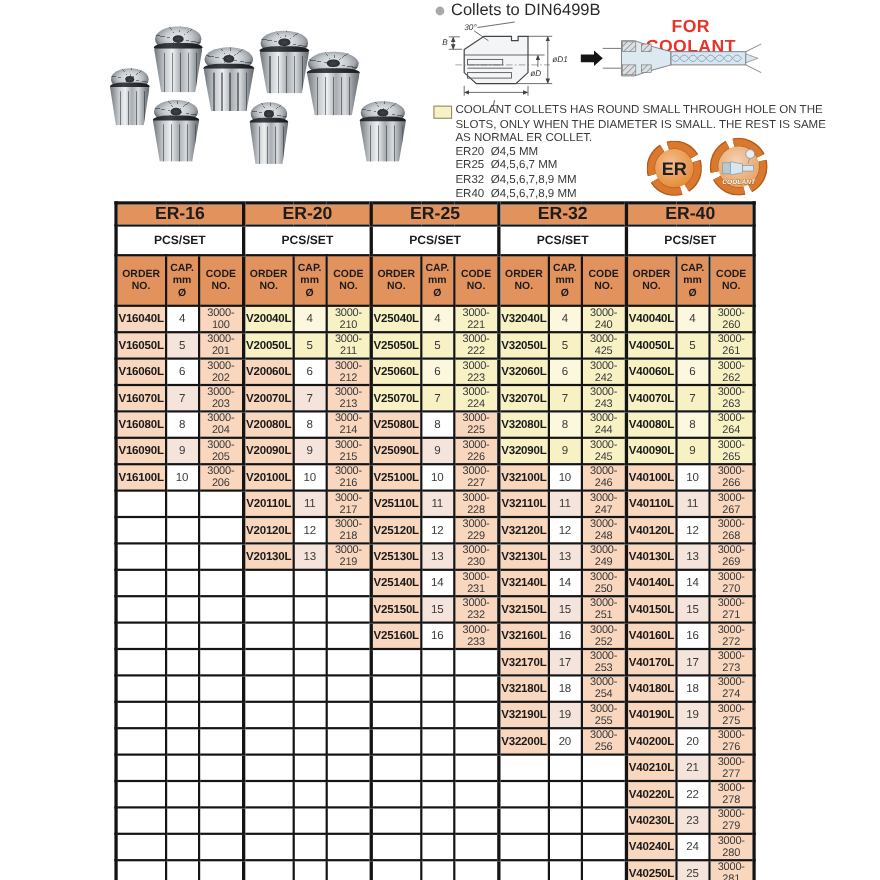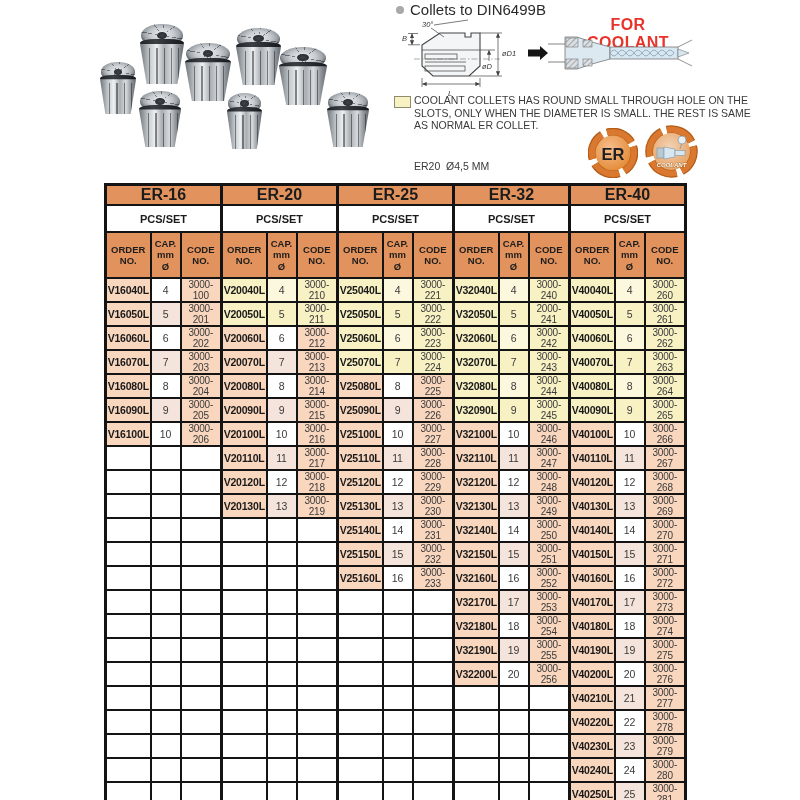--- a/index.html
+++ b/index.html
@@ -25,21 +25,21 @@
 
   
   #din-line{position:absolute;left:396px;top:1px;font-size:15px;color:#2a2a2a;display:flex;align-items:center;}
   #din-line .bullet{width:8px;height:8px;border-radius:50%;background:#a9a9a9;margin-right:6px;display:inline-block;}
   #for-coolant{position:absolute;left:568px;top:16px;width:120px;text-align:center;
     color:#e8332a;font-size:16px;font-weight:bold;letter-spacing:.4px;}
   .absvg{position:absolute;}
 
   #note-block{position:absolute;left:414px;top:94px;width:360px;font-size:10.5px;line-height:12.6px;color:#3a3a3a;}
   #legend-sq{position:absolute;left:394px;top:96px;width:15px;height:10px;background:#f7f1c4;border:1px solid #8d8d6d;}
-  .size-line{white-space:pre;margin-top:28px;}
+  .size-line{white-space:pre;}
 
   
   #collet-table{position:absolute;left:104px;top:183px;border-collapse:collapse;table-layout:fixed;
     border:3px solid #141414;}
   #collet-table th,#collet-table td{border:2px solid #141414;padding:0;text-align:center;overflow:hidden;}
   #collet-table .gs{border-left-width:3px;}
   .gh{background:#e2925c;font-size:16px;font-weight:bold;height:15px;color:#1c1c1c;}
   .ps{background:#ffffff;font-size:11px;font-weight:bold;height:25px;color:#1c1c1c;}
   .ch{background:#e2925c;font-size:9.5px;font-weight:bold;line-height:1.18;white-space:pre-line;height:44px;color:#1c1c1c;}
   #collet-table tbody td{height:20.6px;font-size:10.5px;color:#3a3a3a;letter-spacing:-0.2px;}
@@ -303,21 +303,21 @@
           <td class="cp bg-pl">5</td>
           <td class="cd bg-p">3000-201</td>
           <td class="o bg-y gs">V20050L</td>
           <td class="cp bg-y">5</td>
           <td class="cd bg-y">3000-211</td>
           <td class="o bg-y gs">V25050L</td>
           <td class="cp bg-y">5</td>
           <td class="cd bg-y">3000-222</td>
           <td class="o bg-y gs">V32050L</td>
           <td class="cp bg-y">5</td>
-          <td class="cd bg-y">2000-241</td>
+          <td class="cd bg-y">3000-425</td>
           <td class="o bg-y gs">V40050L</td>
           <td class="cp bg-y">5</td>
           <td class="cd bg-y">3000-261</td>
         </tr>
         <tr>
           <td class="o bg-p">V16060L</td>
           <td class="cp bg-w">6</td>
           <td class="cd bg-p">3000-202</td>
           <td class="o bg-p gs">V20060L</td>
           <td class="cp bg-w">6</td>

